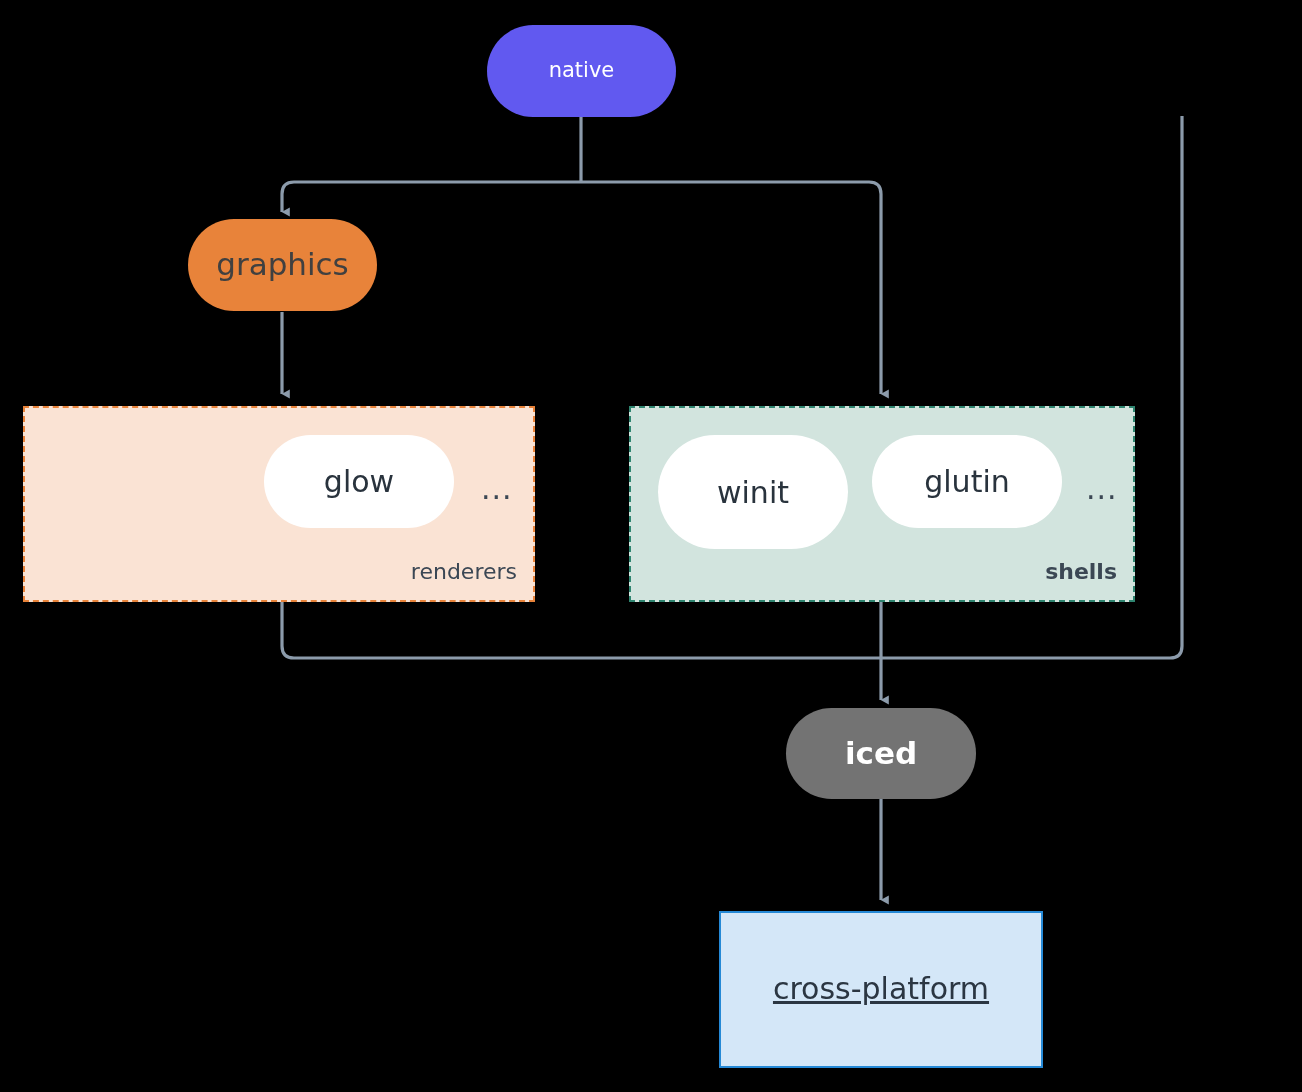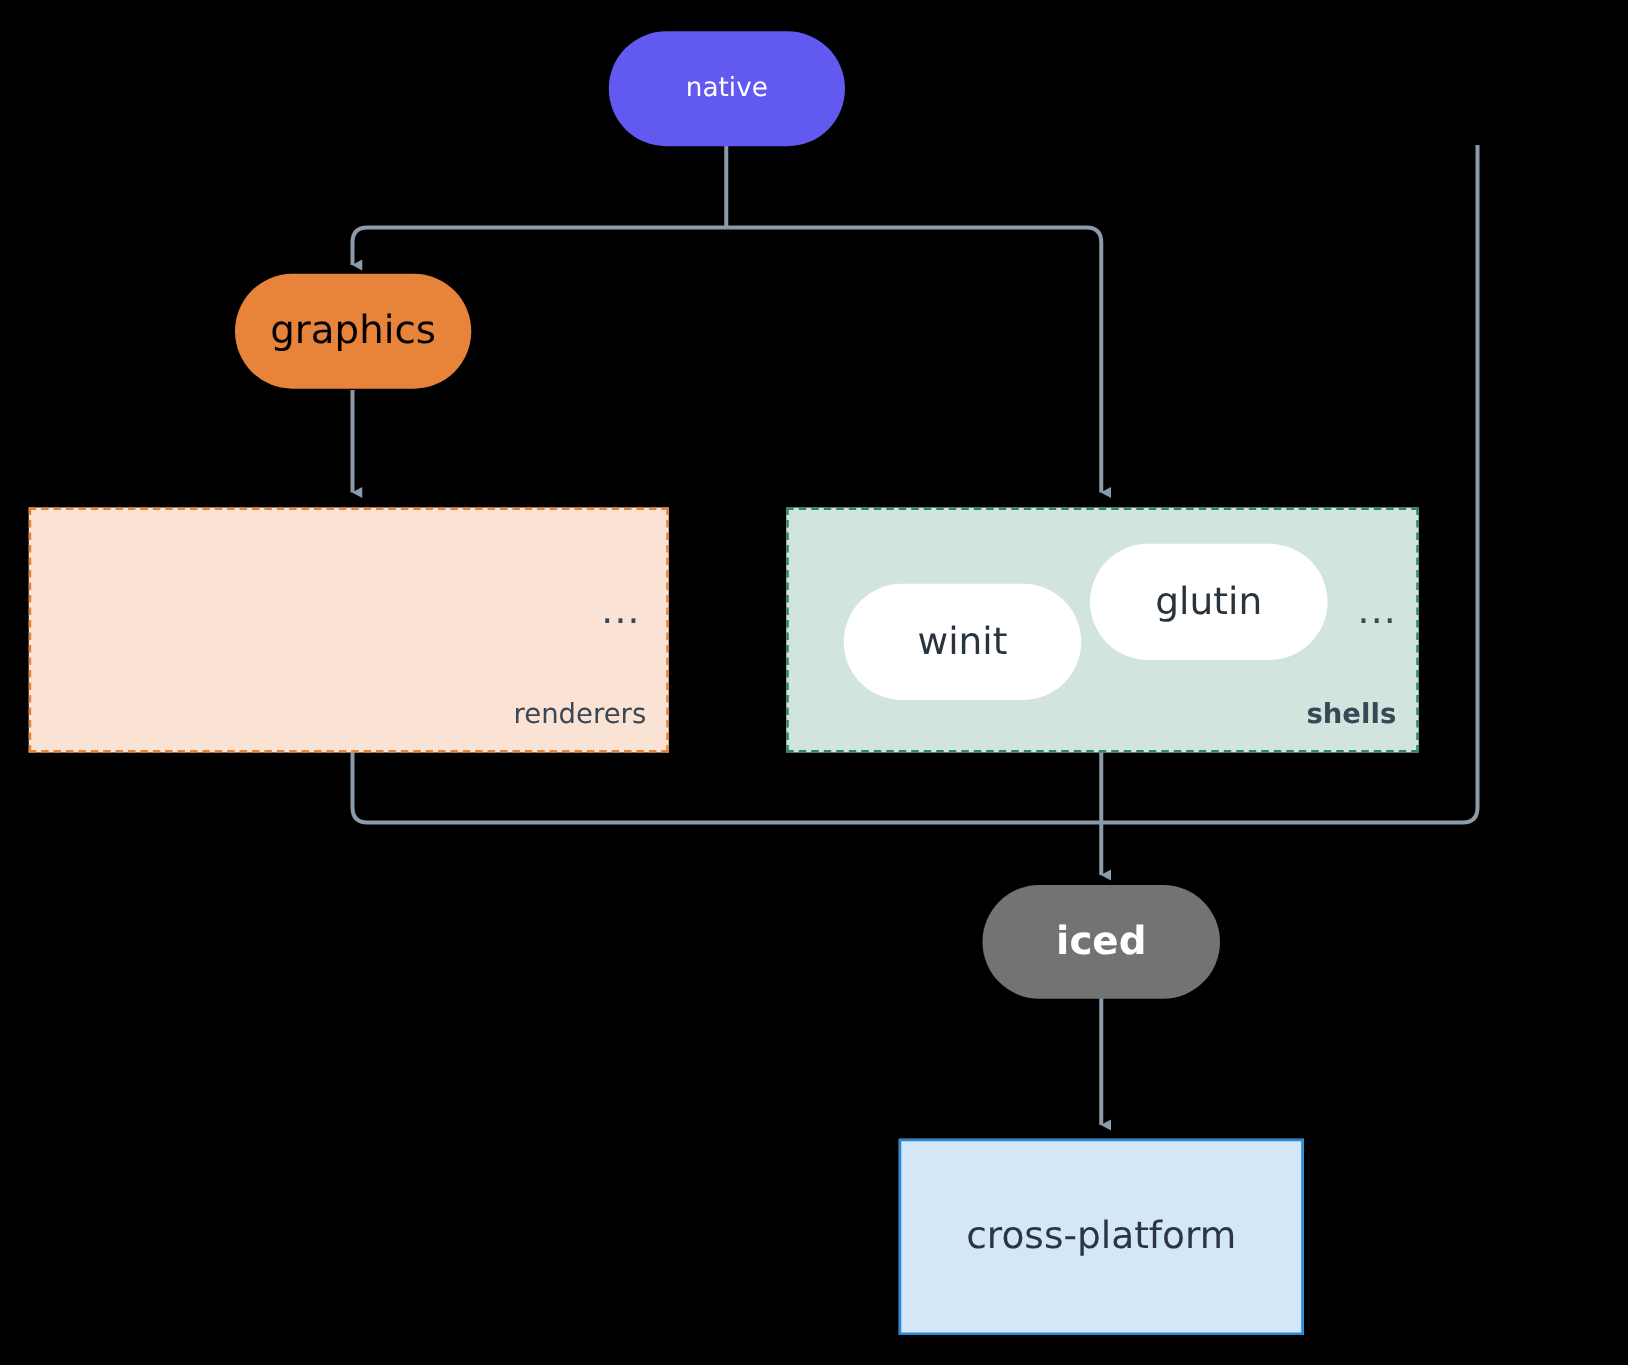--- a/index.html
+++ b/index.html
@@ -36,21 +36,21 @@
   .pill {
     border-radius: 999px;
   }
   .pill-native, .pill-web {
     background: #6159f0;
     color: #ffffff;
     font-size: 21px;
   }
   .pill-graphics {
     background: #e8833a;
-    color: #000000;
+    color: #404040;
     font-size: 31px;
   }
   .pill-iced {
     background: #737373;
     color: #ffffff;
     font-size: 31px;
     font-weight: bold;
   }
   .group-box {
     position: absolute;
@@ -138,38 +138,41 @@
   <div class="node pill pill-native" style="left:487px; top:25px; width:189px; height:92px;">
     <span>native</span>
   </div>
 
 
   <div class="node pill pill-graphics" style="left:188px; top:219px; width:189px; height:92px;">
     <span>graphics</span>
   </div>
 
   <div class="group-box group-renderers" style="left:23px; top:406px; width:512px; height:196px;">
+    <div class="sub-pill" style="left:239px; top:27px; width:190px; height:93px;">
+      <span>glow</span>
+    </div>
     <div class="ellipsis" style="left:456px; top:66px; width:60px;">...</div>
     <div class="group-label" style="right:16px; bottom:16px;">renderers</div>
   </div>
 
   <div class="group-box group-shells" style="left:629px; top:406px; width:506px; height:196px;">
-    <div class="sub-pill" style="left:44px; top:27px; width:190px; height:93px;margin-top:32px;">
+    <div class="sub-pill" style="left:27px; top:27px; width:190px; height:114px;">
       <span>winit</span>
     </div>
     <div class="sub-pill" style="left:241px; top:27px; width:190px; height:93px;">
       <span>glutin</span>
     </div>
     <div class="ellipsis" style="left:455px; top:66px; width:60px;">...</div>
     <div class="group-label" style="right:16px; bottom:16px;font-weight:bold;">shells</div>
   </div>
 
   <div class="node pill pill-iced" style="left:786px; top:708px; width:190px; height:91px;">
     <span>iced</span>
   </div>
 
-  <div class="app-box" style="left:719px; top:911px; width:324px; height:157px;">
+  <div class="app-box" style="left:719px; top:911px; width:324px; height:157px;text-decoration:underline;">
     <div>
       <div>cross-platform</div>
     </div>
   </div>
 
 </div>
 
 </body></html>

